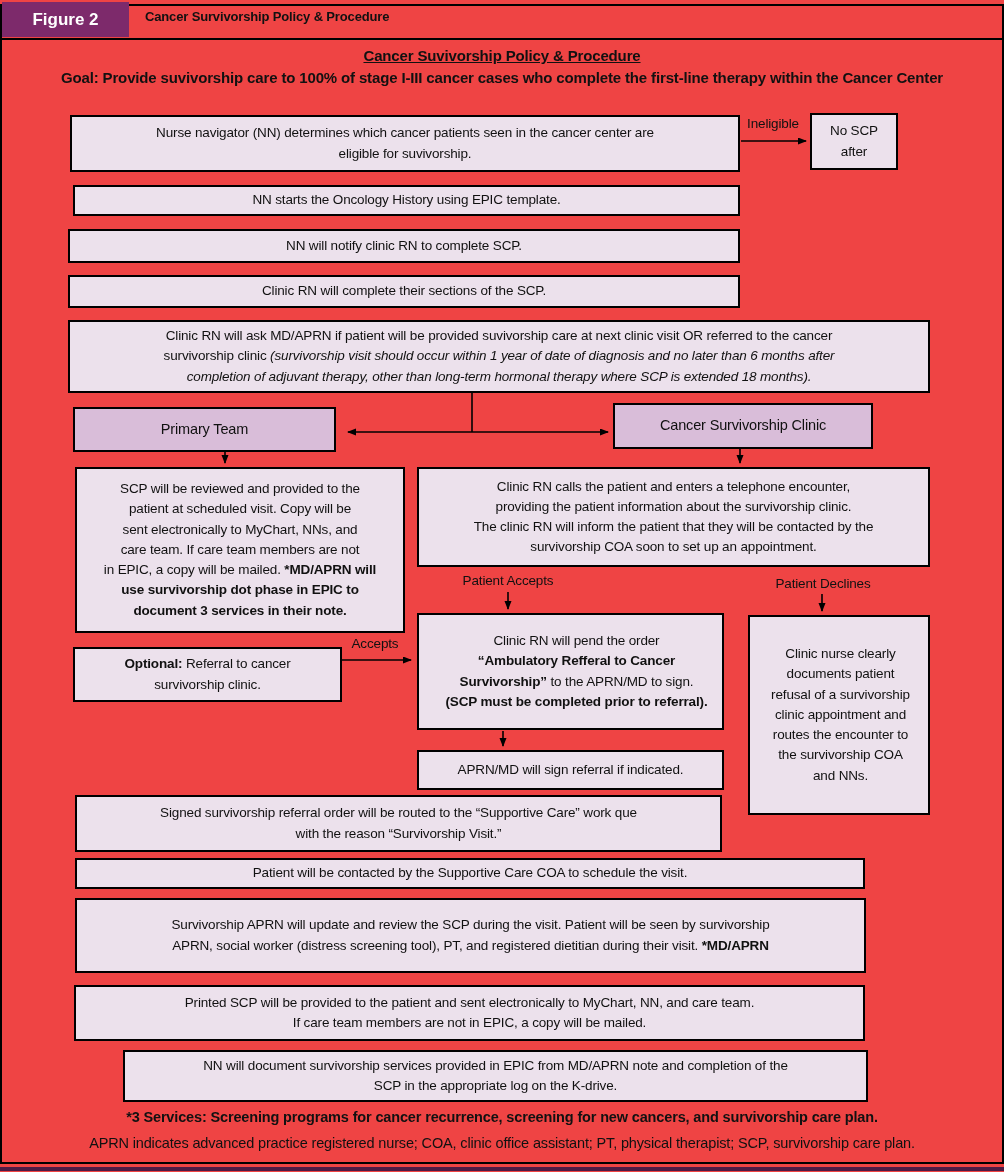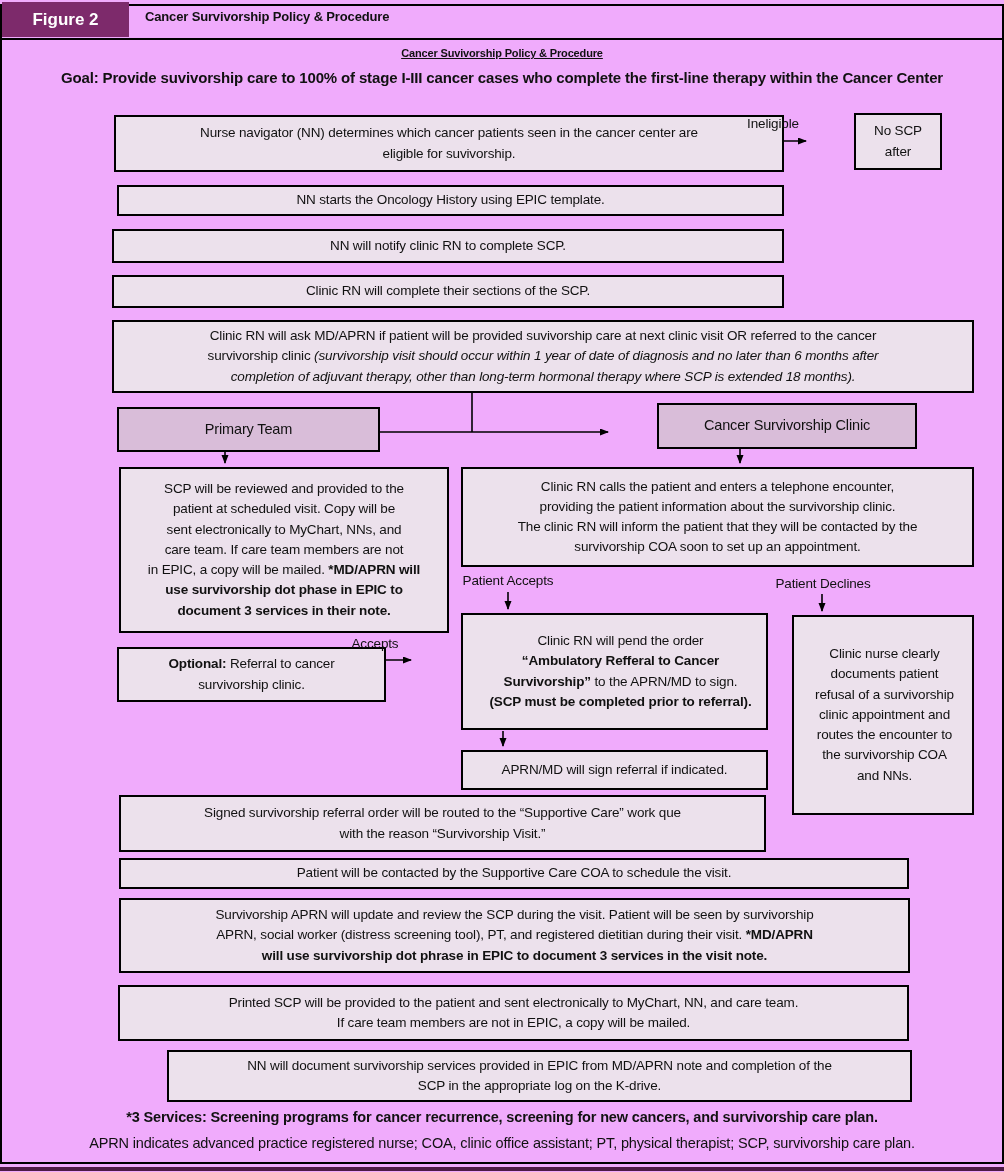--- a/index.html
+++ b/index.html
@@ -1,31 +1,31 @@
 <!DOCTYPE html>
 <html style="--box-fill: #ece1ec; --team-fill: #d9bdd9; --badge-bg: #7d2a6b; --badge-text: #ffffff; --border: #000000; --bottom-rule: #4e1b45;"><head>
 <meta charset="utf-8">
 <style>
   :root{
     --box-fill:#ece1ec; --team-fill:#d9bdd9; --badge-bg:#7d2a6b; --badge-text:#ffffff;
     --border:#000000; --bottom-rule:#4e1b45; --text:#111111;
   }
   html,body{margin:0;padding:0;background:#fff;}
-  .page{position:relative;width:1004px;height:1172px;background:#f0abfc;overflow:hidden;
+  .page{position:relative;width:1004px;height:1172px;background:#ef4444;overflow:hidden;
         font-family:"Liberation Sans","DejaVu Sans",sans-serif;color:var(--text);letter-spacing:-0.15px;}
   .frame{position:absolute;box-sizing:border-box;left:0;top:4px;width:1004px;height:1160px;border:2px solid var(--border);}
   .badge{position:absolute;left:2px;top:2px;width:127px;height:35px;background:var(--badge-bg);color:var(--badge-text);
          display:flex;align-items:center;justify-content:center;font-weight:bold;font-size:17px;letter-spacing:0;}
   .header-title{position:absolute;left:145px;top:9px;font-weight:bold;font-size:13px;}
   .header-rule{position:absolute;left:0;top:38px;width:1004px;height:2px;background:var(--border);}
-  .fc-title{position:absolute;left:0;top:47px;width:100%;text-align:center;font-weight:bold;font-size:11px;text-decoration:underline;}
+  .fc-title{position:absolute;left:0;top:47px;width:100%;text-align:center;font-weight:bold;font-size:15px;text-decoration:underline;}
   .fc-goal{position:absolute;left:0;top:69px;width:100%;text-align:center;font-weight:bold;font-size:15px;}
   svg.connectors{position:absolute;left:0;top:0;width:1004px;height:1172px;pointer-events:none;}
   .bx{position:absolute;box-sizing:border-box;background:var(--box-fill);border:2px solid var(--border);
-      display:flex;align-items:center;justify-content:center;font-size:13.5px;line-height:1.5;margin-left:44px;}
+      display:flex;align-items:center;justify-content:center;font-size:13.5px;line-height:1.5;}
   .bx .tx{width:100%;text-align:center;padding:0 4px;}
   .bx.la .tx{text-align:center;padding:0 10px 0 13px;}
   .bx.dark{background:var(--team-fill);font-size:14.5px;}
   .b{font-weight:bold;} .i{font-style:italic;}
   .lbl{position:absolute;font-size:13.5px;text-align:center;}
   .fn1{position:absolute;left:0;top:1109px;width:100%;text-align:center;font-weight:bold;font-size:14.5px;}
   .fn2{position:absolute;left:0;top:1135px;width:100%;text-align:center;font-size:14.5px;}
   .bottom-rule{position:absolute;left:0;top:1167px;width:1004px;height:4px;background:var(--bottom-rule);}
   
   #b-nurse-navigator{left:70px;top:115px;width:670px;height:57px;}
@@ -126,21 +126,21 @@
   <div class="bx la" id="b-clinic-nurse">
     <div class="tx"><span>Clinic nurse clearly</span><br><span>documents patient</span><br><span>refusal of a survivorship</span><br><span>clinic appointment and</span><br><span>routes the encounter to</span><br><span>the survivorship COA</span><br><span>and NNs.</span></div>
   </div>
   <div class="bx" id="b-signed-order">
     <div class="tx"><span>Signed survivorship referral order will be routed to the “Supportive Care” work que</span><br><span>with the reason “Survivorship Visit.”</span></div>
   </div>
   <div class="bx" id="b-contacted">
     <div class="tx"><span>Patient will be contacted by the Supportive Care COA to schedule the visit.</span></div>
   </div>
   <div class="bx" id="b-surv-aprn">
-    <div class="tx"><span>Survivorship APRN will update and review the SCP during the visit. Patient will be seen by survivorship</span><br><span>APRN, social worker (distress screening tool), PT, and registered dietitian during their visit. </span><span class="b">*MD/APRN</span><br><span class="b">will use survivorship dot phrase in EPIC to document 3 services in the visit note.</span></div>
+    <div class="tx"><span>Survivorship APRN will update and review the SCP during the visit. Patient will be seen by survivorship</span><br><span>APRN, social worker (distress screening tool), PT, and registered dietitian during their visit. </span><span class="b">*MD/APRN</span><br></div>
   </div>
   <div class="bx" id="b-printed-scp">
     <div class="tx"><span>Printed SCP will be provided to the patient and sent electronically to MyChart, NN, and care team.</span><br><span>If care team members are not in EPIC, a copy will be mailed.</span></div>
   </div>
   <div class="bx" id="b-nn-document">
     <div class="tx"><span>NN will document survivorship services provided in EPIC from MD/APRN note and completion of the</span><br><span>SCP in the appropriate log on the K-drive.</span></div>
   </div>
 
   <div class="lbl" id="l-ineligible">Ineligible</div>
   <div class="lbl" id="l-patient-accepts">Patient Accepts</div>

